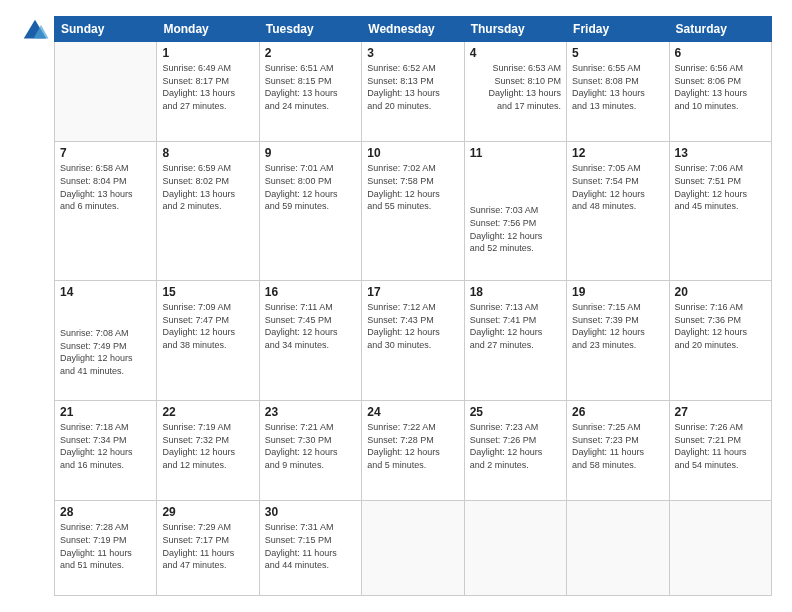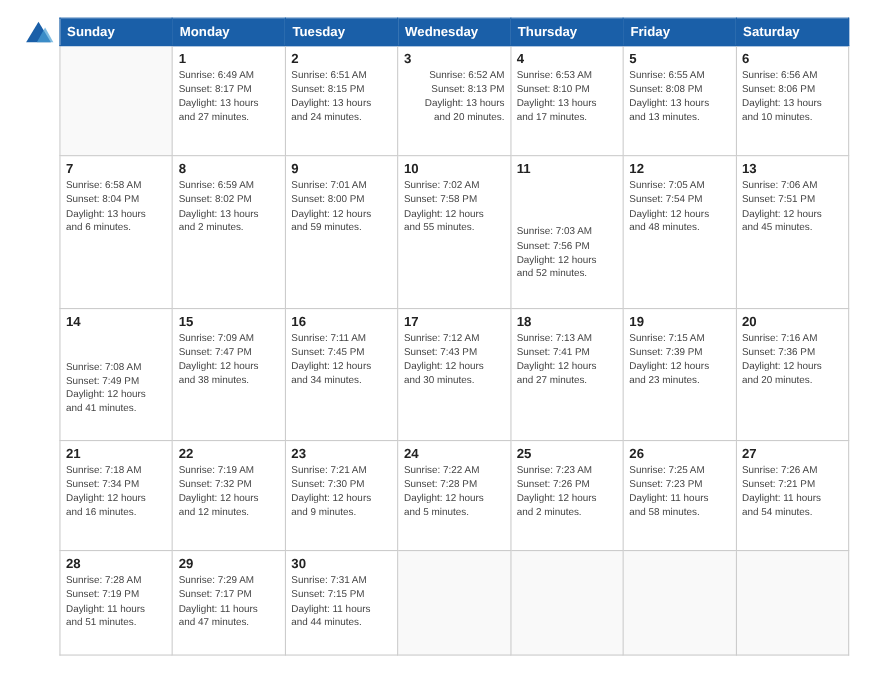--- a/index.html
+++ b/index.html
@@ -149,28 +149,28 @@
           </td>
           <td>
             <span class="day-number">2</span>
             <div class="day-info" style="white-space: pre-line;">Sunrise: 6:51 AM
 Sunset: 8:15 PM
 Daylight: 13 hours
 and 24 minutes.</div>
           </td>
           <td>
             <span class="day-number">3</span>
-            <div class="day-info" style="white-space: pre-line; text-align: right;">Sunrise: 6:52 AM
+            <div class="day-info" style="white-space: pre-line;">Sunrise: 6:52 AM
 Sunset: 8:13 PM
 Daylight: 13 hours
 and 20 minutes.</div>
           </td>
           <td>
             <span class="day-number">4</span>
-            <div class="day-info" style="white-space: pre-line;">Sunrise: 6:53 AM
+            <div class="day-info" style="white-space: pre-line; text-align: right;">Sunrise: 6:53 AM
 Sunset: 8:10 PM
 Daylight: 13 hours
 and 17 minutes.</div>
           </td>
           <td>
             <span class="day-number">5</span>
             <div class="day-info" style="white-space: pre-line;">Sunrise: 6:55 AM
 Sunset: 8:08 PM
 Daylight: 13 hours
 and 13 minutes.</div>

